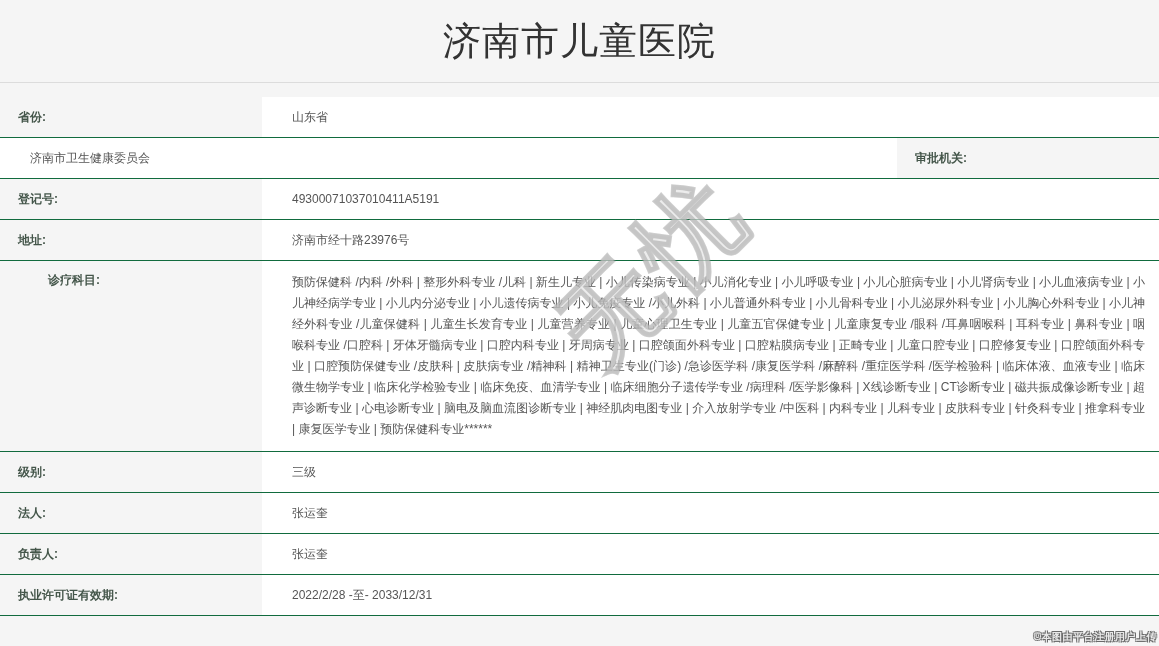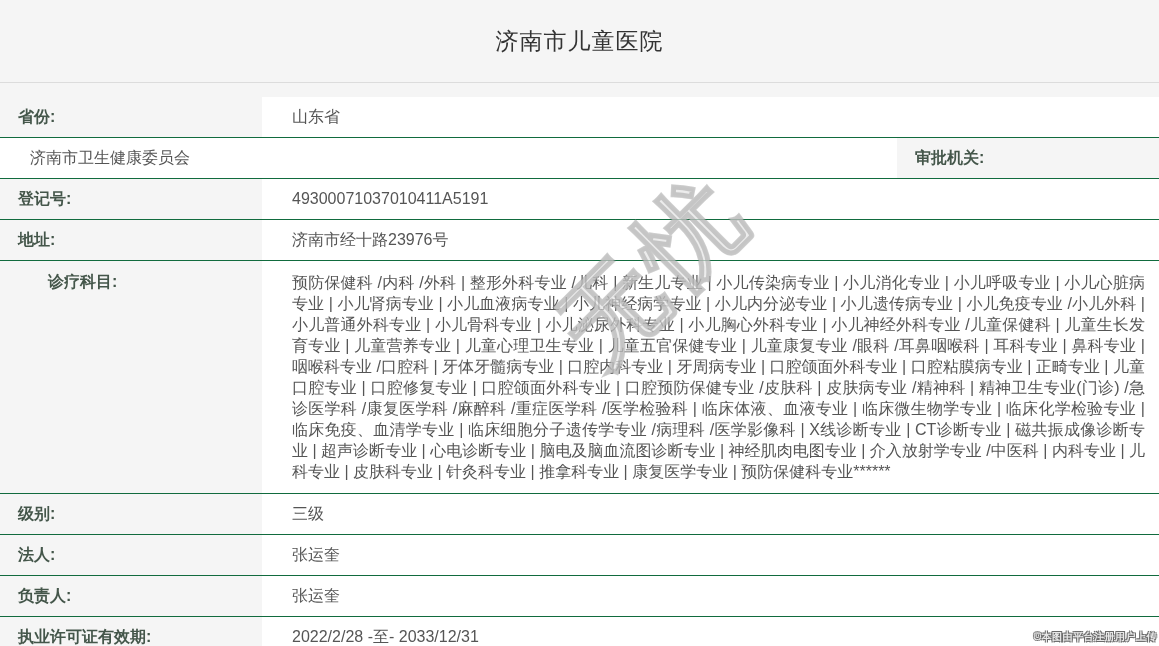--- a/index.html
+++ b/index.html
@@ -17,42 +17,42 @@
   
   .page-header {
     height: 82px;
     display: flex;
     align-items: center;
     justify-content: center;
     border-bottom: 1px solid #dcdcdc;
     background: var(--page_bg, #f5f5f5);
   }
   .page-title {
-    font-size: 23px;
+    font-size: 38px;
     letter-spacing: 1px;
     color: var(--title_text, #333333);
     font-weight: 500;
   }
   
   .info-table {
     margin-top: 14px;
   }
   .row {
     display: flex;
     align-items: center;
     border-bottom: 1px solid var(--divider_green, #116b3e);
     box-sizing: border-box;
     min-height: 41px;
   }
   .row.multi {
     align-items: flex-start;
   }
   .cell {
     box-sizing: border-box;
-    font-size: 16px;
+    font-size: 12px;
   }
   .cell.label {
     width: 262px;
     flex: 0 0 262px;
     padding-left: 18px;
     font-weight: bold;
     color: var(--label_text, #44564a);
     background: var(--page_bg, #f5f5f5);
     align-self: stretch;
     display: flex;

